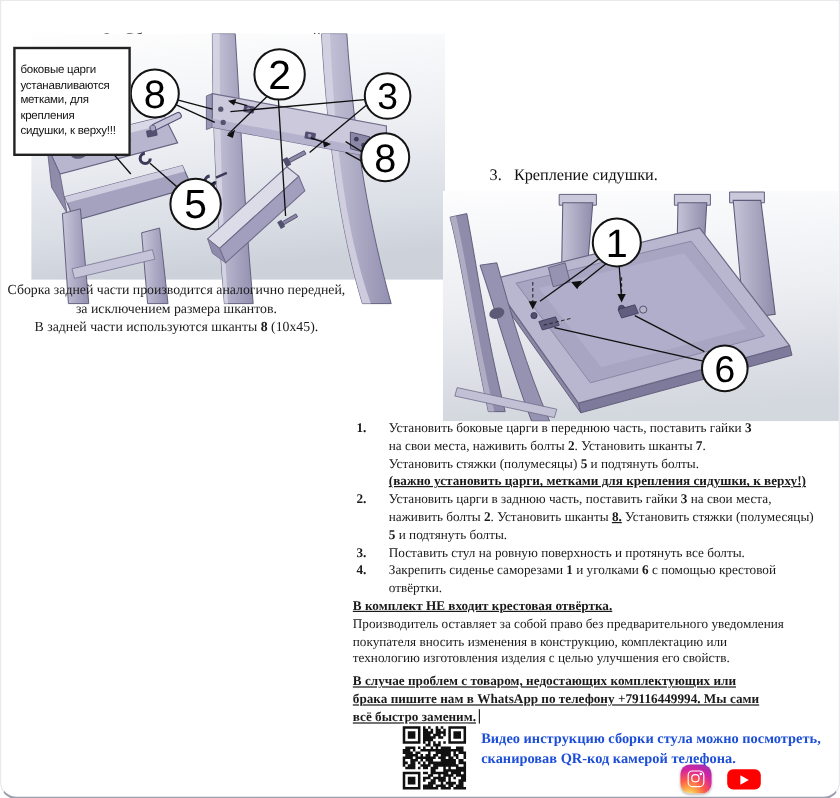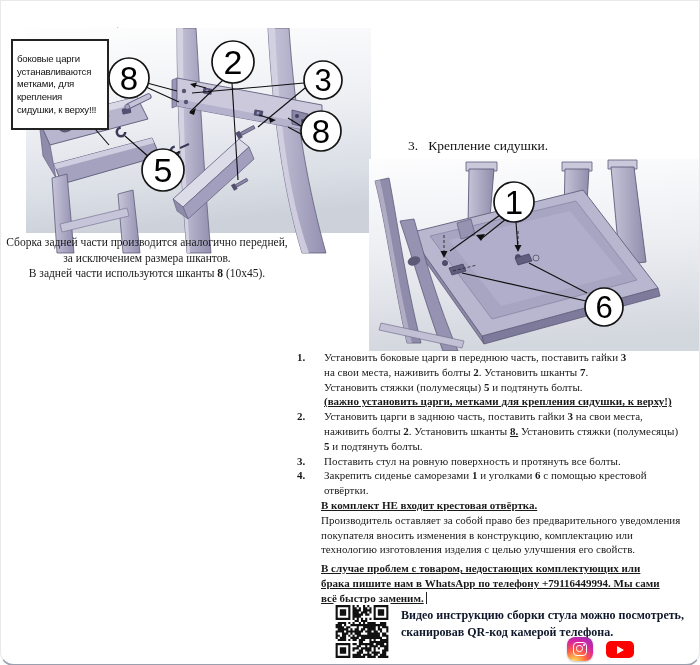--- a/index.html
+++ b/index.html
@@ -14,31 +14,31 @@
   .d2{left:368px;top:158px;width:332px;height:192px}
   .notebox{position:absolute;left:10px;top:38px;width:86px;background:#fff;border:2px solid #222;
            padding:12px 4px;font-family:"Liberation Sans",sans-serif;font-size:9.6px;line-height:1.32;
            letter-spacing:-0.2px;color:#111;z-index:3}
   .caption{position:absolute;left:0;top:234px;width:292px;text-align:center;font-size:11.5px;
            line-height:15.5px;z-index:2}
   .instructions{position:absolute;left:293px;top:349px;width:406px;font-size:11px;line-height:14.8px}
   .li{display:flex}
   .li .num{width:27px;flex:none;font-weight:bold;white-space:pre;padding-left:3px}
   .li .txt{flex:1}
-  .para{margin-left:27px}
+  .para{}
   .para.gap{margin-top:4px}
   span.b{font-weight:bold}
   span.u{text-decoration:underline}
   span.w{text-decoration-style:wavy;text-decoration-color:#d23b2e;
          text-decoration-thickness:1px;text-underline-offset:2px}
   .cursor{display:inline-block;width:0;height:12px;border-left:1.5px solid #222;
           vertical-align:-2px;margin-left:2px}
   .qr{position:absolute;left:331px;top:602px;width:60px;height:57px}
   .qr-text{position:absolute;left:400px;top:606px;font-weight:bold;font-size:12px;line-height:17px;
-           white-space:nowrap;color:#0f172a}
+           white-space:nowrap;color:#1d4ed8}
   .ig{position:absolute;left:566px;top:636px;width:26px;height:24px;border-radius:8px;
       background:radial-gradient(circle at 28% 110%, #fdf497 0%, #fdb44a 18%, #fd5949 42%, #d6249f 68%, #9b30b5 92%);
       display:flex;align-items:center;justify-content:center;box-shadow:0 1px 2px rgba(0,0,0,.25)}
   .ig .cam{width:12px;height:12px;border:1.6px solid #fff;border-radius:4px;position:relative}
   .ig .cam::after{content:"";position:absolute;left:2.4px;top:2.4px;width:4.4px;height:4.4px;
       border:1.4px solid #fff;border-radius:50%}
   .ig .cam::before{content:"";position:absolute;right:1px;top:1px;width:1.6px;height:1.6px;
       background:#fff;border-radius:50%}
   .yt{position:absolute;left:605px;top:640px;width:28px;height:17px;background:#ff0000;border-radius:5px;
       display:flex;align-items:center;justify-content:center}

